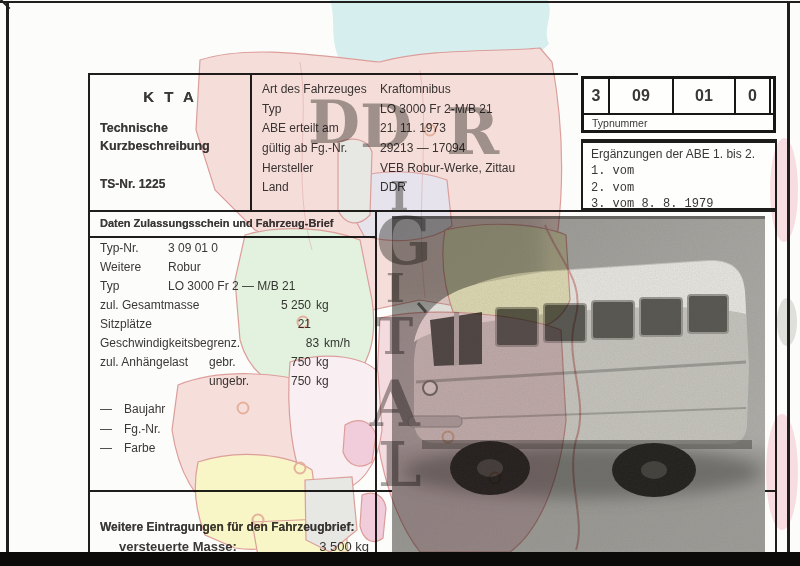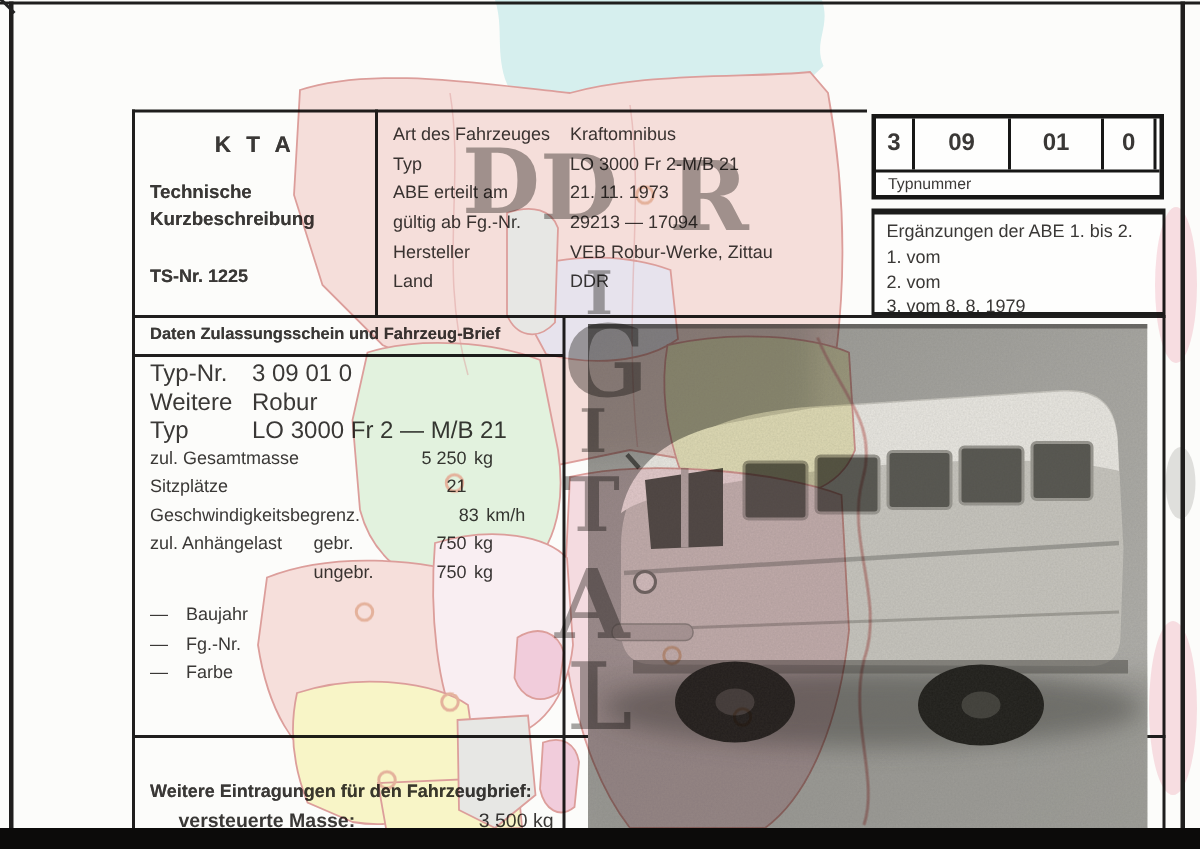--- a/index.html
+++ b/index.html
@@ -39,33 +39,33 @@
   .typ-cells{display:flex;height:34px;}
   .typ-cell{border-right:2px solid #171716;display:flex;align-items:center;justify-content:center;font-weight:700;font-size:16px;}
   .tc0{width:24px;}.tc1{width:62px;}.tc2{width:60px;text-align:right;}.tc3{width:33px;}
   .tc4{flex:1;border-right:none;}
   .typ-label-row{border-top:2px solid #171716;font-size:10.5px;padding:2px 0 0 8px;}
 
   
   .erg-box{left:581px;top:139px;width:196px;height:71px;border:2px solid #1c1c1b;border-top-width:4px;
            box-sizing:border-box;padding:4px 8px 0 8px;font-size:12px;background:rgba(255,255,255,.55);}
   .erg-title{height:16px;line-height:15px;}
-  .erg-item{height:16.5px;line-height:16.5px;}
+  .erg-item{height:16.5px;line-height:16.5px;font-family:Liberation Mono, monospace;}
 
   
   .daten-l{left:88px;top:210px;width:2px;height:342px;}
   .daten-t{left:88px;top:210px;width:689px;height:2px;}
   .daten-r{left:775px;top:210px;width:2px;height:342px;}
   .daten-v{left:375px;top:210px;width:2px;height:342px;}
   .daten-u{left:88px;top:236px;width:288px;height:2px;}
   .hline-weitere{left:88px;top:490px;width:689px;height:2px;}
   .daten-title{left:100px;top:217px;font-size:11px;}
 
   .id-rows{left:100px;top:241px;width:280px;}
-  .id-row{display:flex;height:19px;font-size:16px;}
+  .id-row{display:flex;height:19px;font-size:12px;}
   .id-label{width:68px;}
 
   .measure-rows{left:100px;top:298px;width:252px;}
   .m-row{display:flex;height:19px;font-size:12px;}
   .m-label{flex:1;}
   .m-sub{width:58px;}
   .m-val{width:44px;text-align:right;}
   .m-unit{width:36px;padding-left:5px;}
 
   .dash-rows{left:100px;top:402px;}

